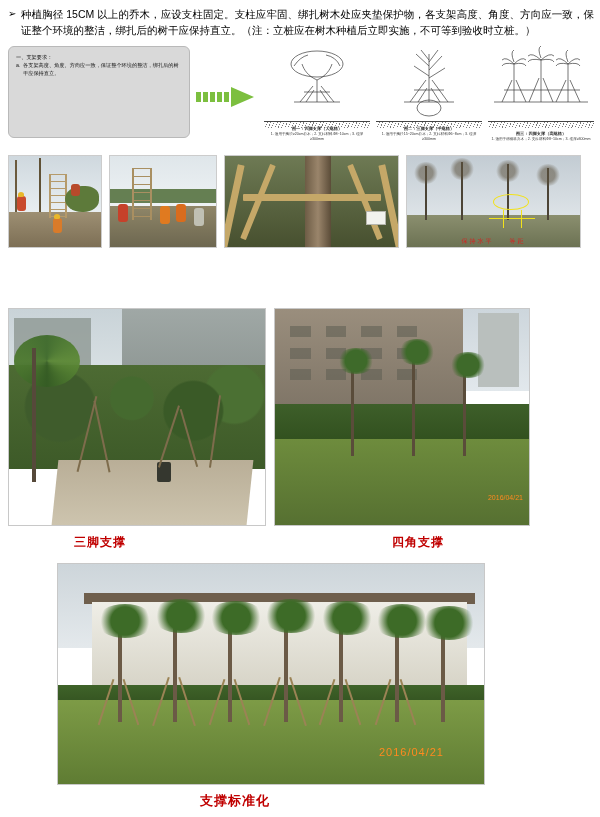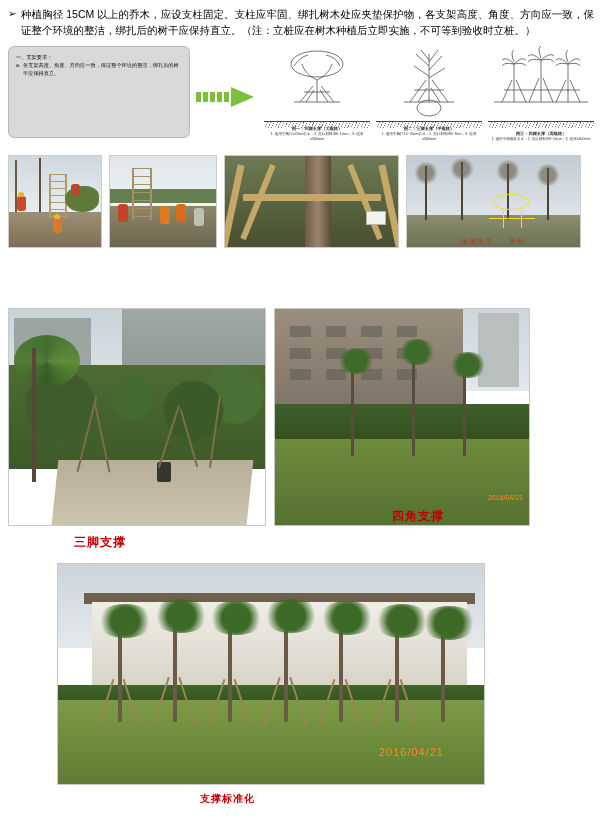--- a/index.html
+++ b/index.html
@@ -247,22 +247,22 @@
   .bigR .stamp { position:absolute; right:6px; bottom:24px; font-size:7px; color:#ff8a1f; font-family:"Liberation Sans",sans-serif; }
 
   .cap-red {
     position: absolute;
     font-size: 12px;
     font-weight: bold;
     color: #c00000;
     letter-spacing: 1px;
   }
   .cap-left  { left: 74px;  top: 534px; }
-  .cap-right { left: 392px; top: 508px; }
-  .cap-bottom{ left: 200px; top: 792px; font-size: 10px; }
+  .cap-right { left: 392px; top: 534px; }
+  .cap-bottom{ left: 200px; top: 792px; font-size: 13px; }
 
   
   .bottom-photo {
     position: absolute;
     left: 57px;
     top: 563px;
     width: 428px;
     height: 222px;
     overflow: hidden;
     border: 1px solid #c8c8c8;

